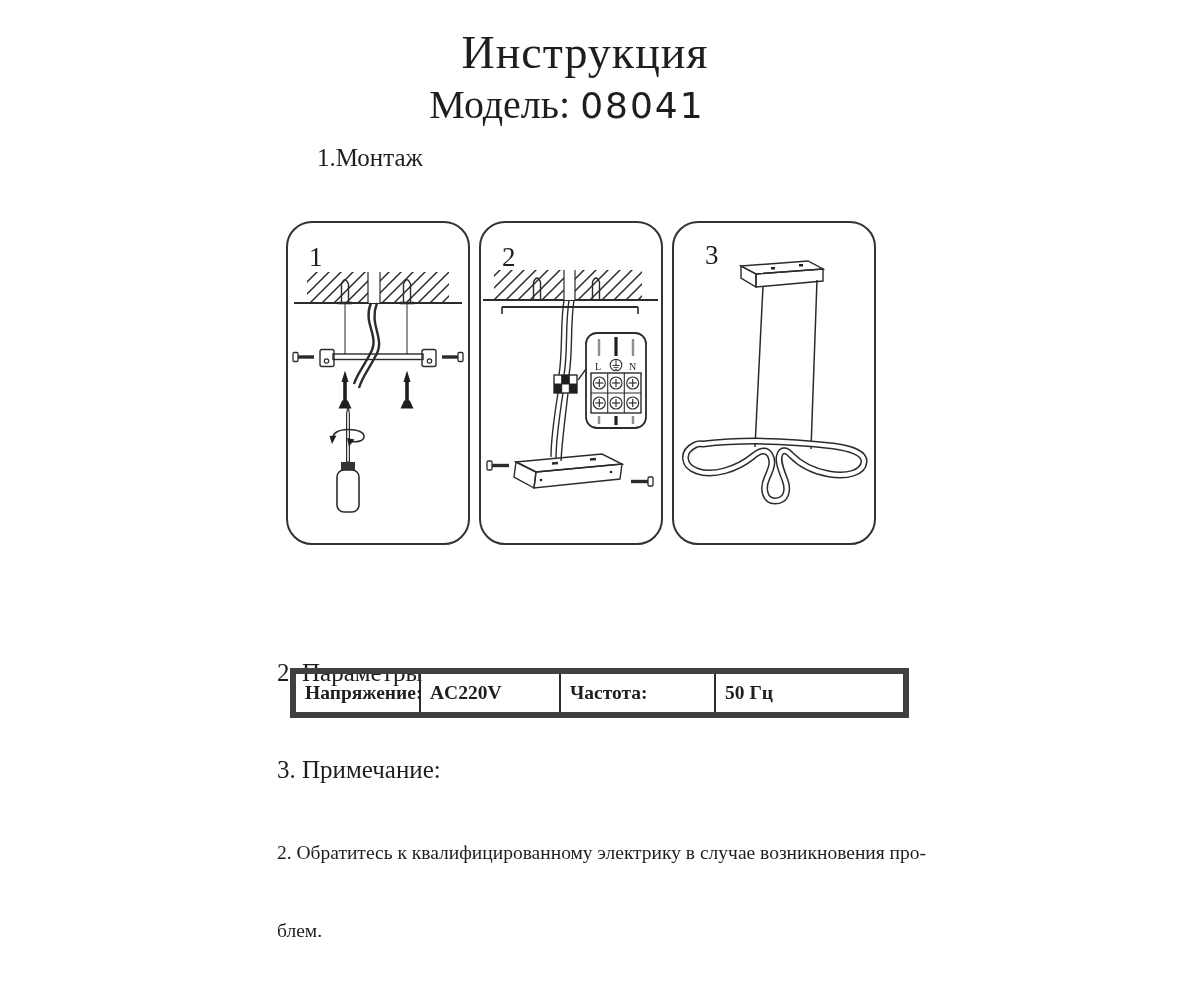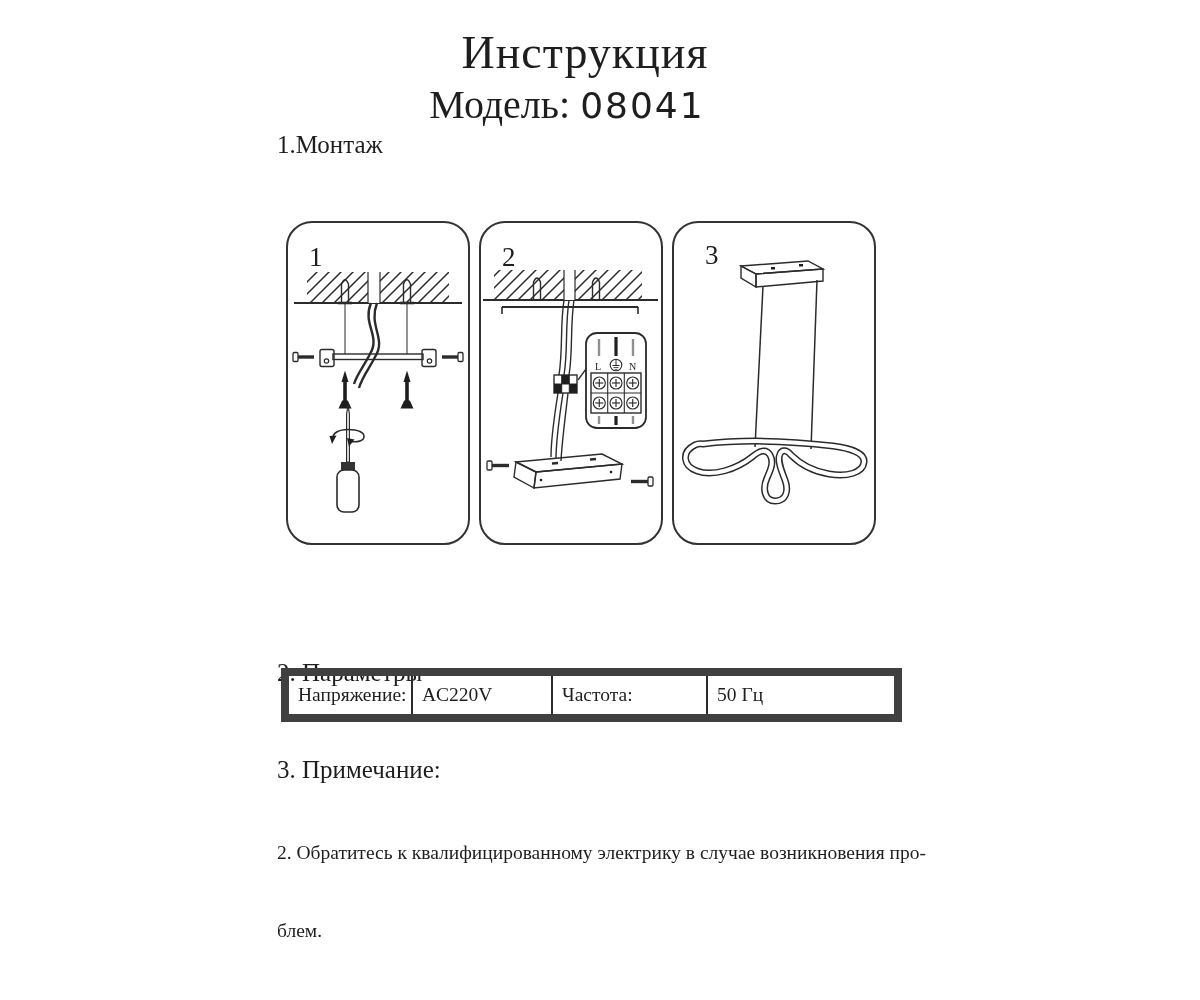--- a/index.html
+++ b/index.html
@@ -3,30 +3,30 @@
 <meta charset="utf-8">
 <style>
   html,body{margin:0;padding:0;background:#fff;}
   .page{position:relative;width:1200px;height:960px;background:#fff;overflow:hidden;
         font-family:"Liberation Serif","DejaVu Serif",serif;color:#1e1e1e;}
   .title{position:absolute;top:26px;left:0;width:1170px;text-align:center;
          font-size:46px;letter-spacing:1px;}
   .model{position:absolute;top:81px;left:0;width:1134px;text-align:center;font-size:40px;}
   .model .num{font-family:"DejaVu Sans","Liberation Sans",sans-serif;font-size:36px;letter-spacing:2px;}
   .sec{position:absolute;left:277px;font-size:25px;}
-  #sec-montage{top:131px;}
+  #sec-montage{top:144px;margin-left:40px;}
   #sec-params{top:619px;margin-top:40px;}
   #sec-notes{top:756px;font-family:Liberation Serif, serif;}
   .panels{position:absolute;left:285px;top:220px;display:flex;gap:7px;}
   svg{display:block;}
   .panel-frame{fill:#ffffff;stroke:#333333;stroke-width:2;}
   text.pnum{font-size:27px;fill:#1e1e1e;font-family:"Liberation Serif","DejaVu Serif",serif;}
   .ln{stroke:#2b2b2b;fill:none;}
-  .params-table{position:absolute;left:281px;top:668px;width:613px;border-collapse:collapse;
-        table-layout:fixed;border:8px solid #404040;}
+  .params-table{position:absolute;left:290px;top:668px;width:613px;border-collapse:collapse;
+        table-layout:fixed;border:6px solid #404040;font-weight:bold;}
   .params-table td{border:2px solid #2b2b2b;height:38px;font-size:19.5px;
         padding:0 0 0 9px;white-space:pre;vertical-align:middle;}
   .notes{position:absolute;left:277px;top:788px;font-size:19.5px;line-height:26px;white-space:pre;}
   .inset-label{font-size:10px;fill:#1e1e1e;font-family:"Liberation Serif","DejaVu Serif",serif;}
 </style>
 </head>
 <body>
 
 <div class="page">
 

